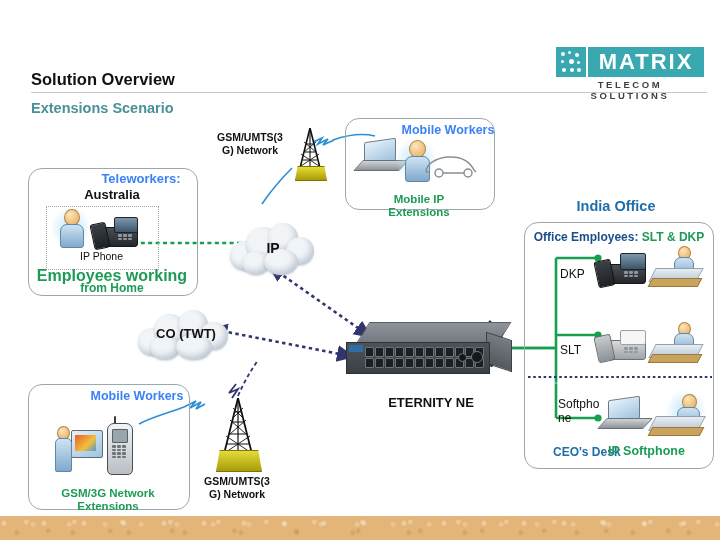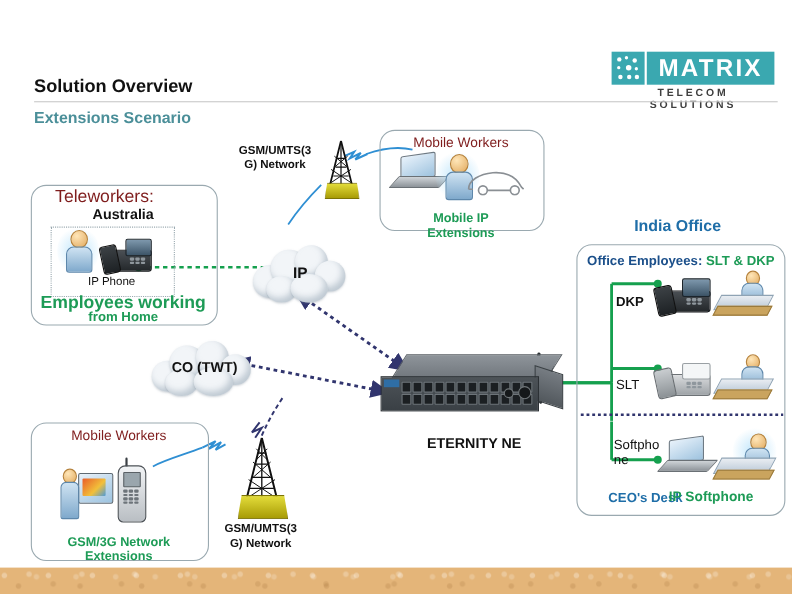--- a/index.html
+++ b/index.html
@@ -35,21 +35,21 @@
       radial-gradient(circle at 55% 25%, rgba(255,255,255,.25) 0 2px, transparent 3px),
       radial-gradient(circle at 78% 62%, rgba(160,110,55,.20) 0 2px, transparent 3px),
       radial-gradient(circle at 92% 35%, rgba(255,255,255,.20) 0 2px, transparent 3px);
     background-size:40px 24px,56px 24px,48px 24px,62px 24px,36px 24px;}
 
   
   .zone{position:absolute;border:1.6px solid #9aa9b0;border-radius:14px;background:transparent;}
   .dotbox{position:absolute;border:1.6px dotted #9aa9b0;}
 
   .lbl{position:absolute;white-space:nowrap;line-height:1.05;}
-  .t-red{color:#7f1d1d;font-weight:normal;}
+  .t-red{color:#3b82f6;font-weight:bold;padding-left:29px;}
   .t-green{color:#1d9b56;font-weight:bold;}
   .t-blue{color:#1f6ea8;font-weight:bold;}
   .t-navy{color:#1b4f8a;font-weight:bold;}
   .t-black{color:#111;font-weight:bold;}
   .ctr{text-align:center;}
 
   
   .cloud{position:absolute;}
   .cloud .puff{position:absolute;background:#f2f5f8;border-radius:50%;
     box-shadow: inset -3px -4px 6px rgba(150,165,180,.55), 0 1px 2px rgba(120,135,150,.35);}
@@ -192,21 +192,21 @@
     <line x1="556" y1="418" x2="598" y2="418" stroke="#15a04e" stroke-width="2.6"></line>
     <circle cx="598" cy="418" r="3.6" fill="#15a04e"></circle>
     <line x1="492" y1="348" x2="556" y2="348" stroke="#15a04e" stroke-width="2.6"></line>
 
     
     <line x1="528" y1="377" x2="712" y2="377" stroke="#31356e" stroke-width="2.2" stroke-dasharray="2.6 2.6"></line>
     <line x1="528" y1="383" x2="712" y2="383" stroke="#ffffff" stroke-width="0.6"></line>
   </svg>
 
   <div class="zone" style="left:28px;top:168px;width:168px;height:126px;"></div>
-  <div class="lbl t-red ctr" style="left:11px;top:172px;width:168px;font-size:16px;">Teleworkers:</div>
+  <div class="lbl t-red ctr" style="left:28px;top:172px;width:168px;font-size:13px;">Teleworkers:</div>
   <div class="lbl t-black ctr" style="left:28px;top:188px;width:168px;font-size:13px;">Australia</div>
 
   <div class="dotbox" style="left:46px;top:206px;width:111px;height:62px;"></div>
 
   <div class="sprite" style="left:56px;top:207px;width:30px;height:42px;">
     <div class="glow" style="left:-4px;top:-2px;width:38px;height:46px;"></div>
     <div class="head" style="left:8px;top:2px;width:14px;height:15px;"></div>
     <div class="body" style="left:4px;top:17px;width:22px;height:22px;"></div>
   </div>
 
@@ -369,21 +369,21 @@
   </div>
   <div class="lbl t-black ctr" style="left:346px;top:396px;width:170px;font-size:13px;">ETERNITY NE</div>
 
   <div class="lbl t-blue ctr" style="left:520px;top:199px;width:192px;font-size:14.5px;">India Office</div>
   <div class="zone" style="left:524px;top:222px;width:188px;height:245px;"></div>
 
   <div class="lbl" style="left:524px;top:231px;width:190px;font-size:12px;text-align:center;">
     <span class="t-navy">Office Employees</span><span class="t-navy">: </span><span class="t-green">SLT &amp; DKP</span>
   </div>
 
-  <div class="lbl t-black" style="left:560px;top:268px;font-size:12px;font-weight:bold;">DKP</div>
+  <div class="lbl t-black" style="left:560px;top:268px;font-size:12px;font-weight:normal;">DKP</div>
   <div class="deskphone" style="left:596px;top:250px;width:50px;height:36px;">
     <div class="dp-base" style="left:6px;top:14px;width:42px;height:18px;"></div>
     <div class="dp-scr" style="left:24px;top:3px;width:24px;height:15px;"></div>
     <div class="dp-hand" style="left:0px;top:10px;width:15px;height:25px;transform:rotate(-12deg);"></div>
     <div class="dp-keys" style="left:28px;top:21px;">
         <i></i>
         <i></i>
         <i></i>
         <i></i>
         <i></i>

